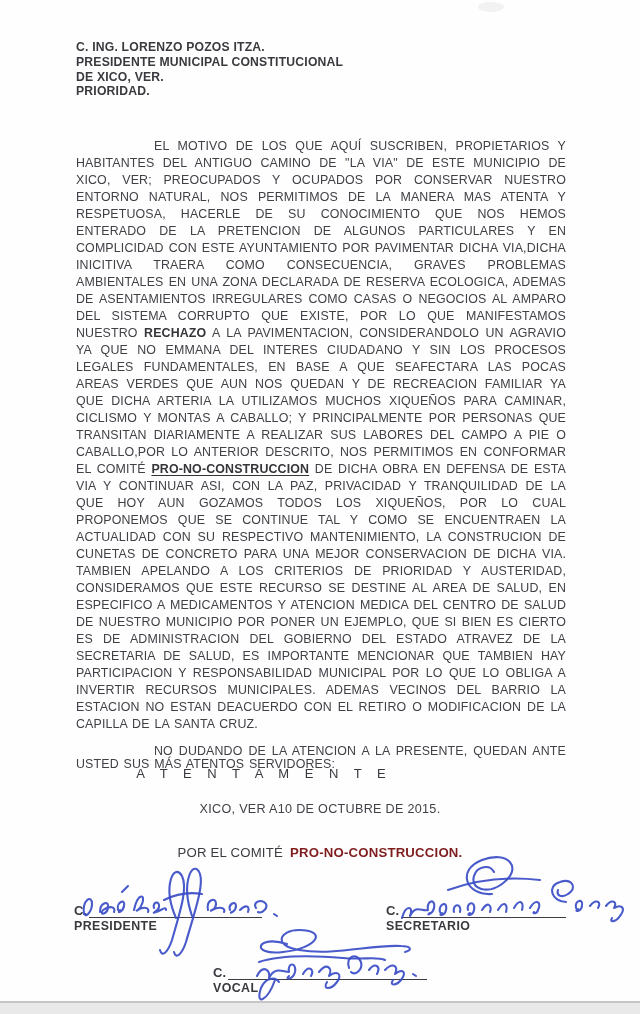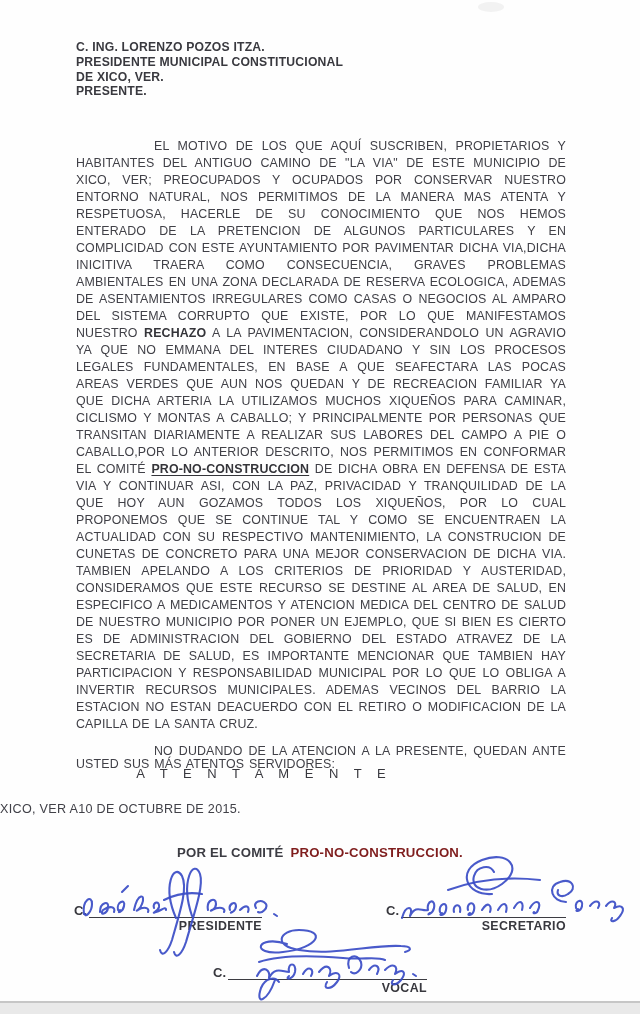--- a/index.html
+++ b/index.html
@@ -32,35 +32,35 @@
     text-indent:78px;letter-spacing:.15px;word-spacing:1.2px;color:#404047;}
   .seg-normal{font-weight:400;}
   .seg-bold{font-weight:700;color:#343439;}
   .seg-bold-underline{font-weight:700;color:#343439;text-decoration:underline;text-underline-offset:2px;}
   
   .atentamente{
     position:absolute;left:0;top:766px;width:528px;text-align:center;
     font-size:13px;font-weight:400;letter-spacing:6px;color:#38383e;
   }
   .dateline{
-    position:absolute;left:0;top:802px;width:640px;
+    position:absolute;left:0;top:802px;width:640px;text-align:center;
     font-size:12.6px;letter-spacing:.3px;color:#414148;
   }
   .committee-line{
     position:absolute;left:0;top:845px;width:640px;text-align:center;
     font-size:13.2px;color:#3c3c43;letter-spacing:.2px;
   }
-  .committee-prefix{margin-right:7px;font-weight:bold;}
+  .committee-prefix{margin-right:7px;}
   .committee-name{font-weight:700;text-underline-offset:2px;color:#7f1d1d;}
   
   .sig-block{position:absolute;font-size:12.6px;color:#38383e;}
   .sig-row{display:flex;align-items:flex-end;}
   .c-prefix{font-weight:700;font-size:13px;padding-right:2px;}
   .sig-line{flex:1;border-bottom:1.6px solid #3c3c42;height:16px;}
-  .sig-title{font-weight:700;font-size:12.4px;text-align:right;letter-spacing:.4px;margin-top:1px;}
+  .sig-title{font-weight:700;font-size:12.4px;text-align:left;letter-spacing:.4px;margin-top:1px;}
   .sig-president{left:74px;top:901px;width:188px;}
   .sig-secretary{left:386px;top:901px;width:180px;}
   .sig-vocal{left:213px;top:963px;width:214px;}
   
   .ink{position:absolute;pointer-events:none;}
   .ink path{fill:none;stroke:#3a4cc5;stroke-width:2.1;stroke-linecap:round;stroke-linejoin:round;opacity:.92;}
   .ink-president{left:78px;top:860px;}
   .ink-secretary{left:396px;top:850px;}
   .ink-vocal{left:223px;top:918px;}
   
@@ -75,21 +75,21 @@
 <body>
 
 <div class="page">
 
   <div class="smudge"></div>
 
   <div class="recipient">
     <div>C. ING. LORENZO POZOS ITZA.</div>
     <div>PRESIDENTE MUNICIPAL CONSTITUCIONAL</div>
     <div>DE XICO, VER.</div>
-    <div>PRESENTE.</div>
+    <div>PRIORIDAD.</div>
   </div>
 
   <p class="body-par first"><span class="seg-normal">EL MOTIVO DE LOS QUE AQUÍ SUSCRIBEN, PROPIETARIOS Y HABITANTES DEL ANTIGUO CAMINO DE "LA VIA" DE ESTE MUNICIPIO DE XICO, VER; PREOCUPADOS Y OCUPADOS POR CONSERVAR NUESTRO ENTORNO NATURAL, NOS PERMITIMOS DE LA MANERA MAS ATENTA Y RESPETUOSA, HACERLE DE SU CONOCIMIENTO QUE NOS HEMOS ENTERADO DE LA PRETENCION DE ALGUNOS PARTICULARES Y EN COMPLICIDAD CON ESTE AYUNTAMIENTO POR PAVIMENTAR DICHA VIA,DICHA INICITIVA TRAERA COMO CONSECUENCIA, GRAVES PROBLEMAS AMBIENTALES EN UNA ZONA DECLARADA DE RESERVA ECOLOGICA, ADEMAS DE ASENTAMIENTOS IRREGULARES COMO CASAS O NEGOCIOS AL AMPARO DEL SISTEMA CORRUPTO QUE EXISTE, POR LO QUE MANIFESTAMOS NUESTRO </span><span class="seg-bold">RECHAZO</span><span class="seg-normal"> A LA PAVIMENTACION, CONSIDERANDOLO UN AGRAVIO YA QUE NO EMMANA DEL INTERES CIUDADANO Y SIN LOS PROCESOS LEGALES FUNDAMENTALES, EN BASE A QUE SEAFECTARA LAS POCAS AREAS VERDES QUE AUN NOS QUEDAN Y DE RECREACION FAMILIAR YA QUE DICHA ARTERIA LA UTILIZAMOS MUCHOS XIQUEÑOS PARA CAMINAR, CICLISMO Y MONTAS A CABALLO; Y PRINCIPALMENTE POR PERSONAS QUE TRANSITAN DIARIAMENTE A REALIZAR SUS LABORES DEL CAMPO A PIE O CABALLO,POR LO ANTERIOR DESCRITO, NOS PERMITIMOS EN CONFORMAR EL COMITÉ </span><span class="seg-bold-underline">PRO-NO-CONSTRUCCION</span><span class="seg-normal"> DE DICHA OBRA EN DEFENSA DE ESTA VIA Y CONTINUAR ASI, CON LA PAZ, PRIVACIDAD Y TRANQUILIDAD DE LA QUE HOY AUN GOZAMOS TODOS LOS XIQUEÑOS, POR LO CUAL PROPONEMOS QUE SE CONTINUE TAL Y COMO SE ENCUENTRAEN LA ACTUALIDAD CON SU RESPECTIVO MANTENIMIENTO, LA CONSTRUCION DE CUNETAS DE CONCRETO PARA UNA MEJOR CONSERVACION DE DICHA VIA. TAMBIEN APELANDO A LOS CRITERIOS DE PRIORIDAD Y AUSTERIDAD, CONSIDERAMOS QUE ESTE RECURSO SE DESTINE AL AREA DE SALUD, EN ESPECIFICO A MEDICAMENTOS Y ATENCION MEDICA DEL CENTRO DE SALUD DE NUESTRO MUNICIPIO POR PONER UN EJEMPLO, QUE SI BIEN ES CIERTO ES DE ADMINISTRACION DEL GOBIERNO DEL ESTADO ATRAVEZ DE LA SECRETARIA DE SALUD, ES IMPORTANTE MENCIONAR QUE TAMBIEN HAY PARTICIPACION Y RESPONSABILIDAD MUNICIPAL POR LO QUE LO OBLIGA A INVERTIR RECURSOS MUNICIPALES. ADEMAS VECINOS DEL BARRIO LA ESTACION NO ESTAN DEACUERDO CON EL RETIRO O MODIFICACION DE LA CAPILLA DE LA SANTA CRUZ.</span></p>
 
   <p class="par2">NO DUDANDO DE LA ATENCION A LA PRESENTE, QUEDAN ANTE USTED SUS MÁS ATENTOS SERVIDORES:</p>
 
   <div class="atentamente">A T E N T A M E N T E</div>
 
   <div class="dateline">XICO, VER A10 DE OCTUBRE DE 2015.</div>
 

